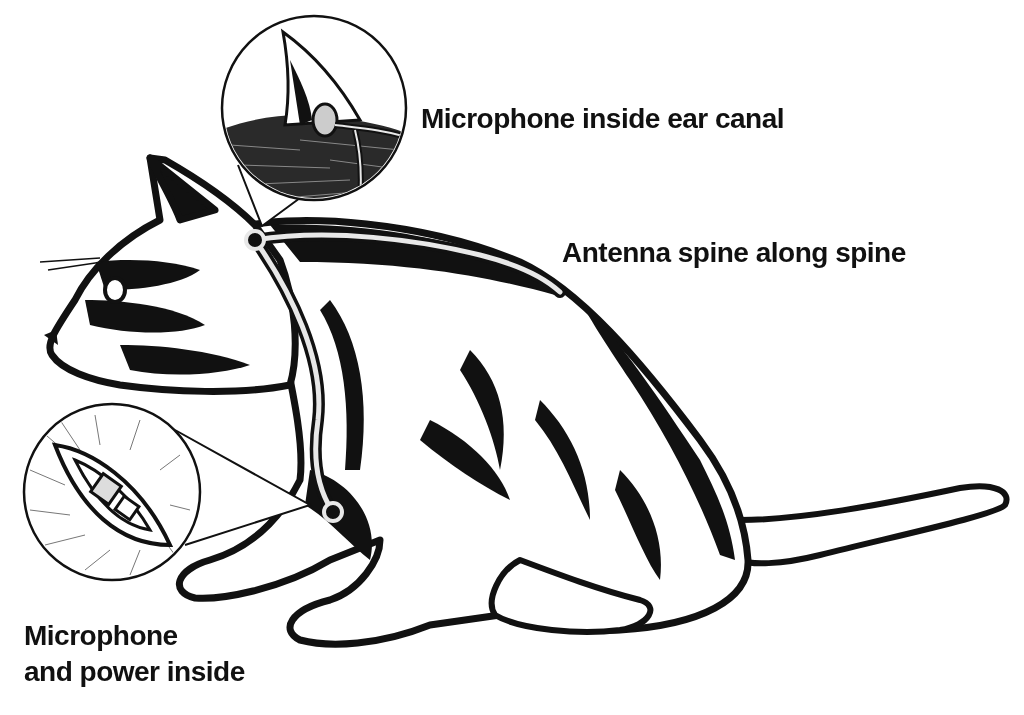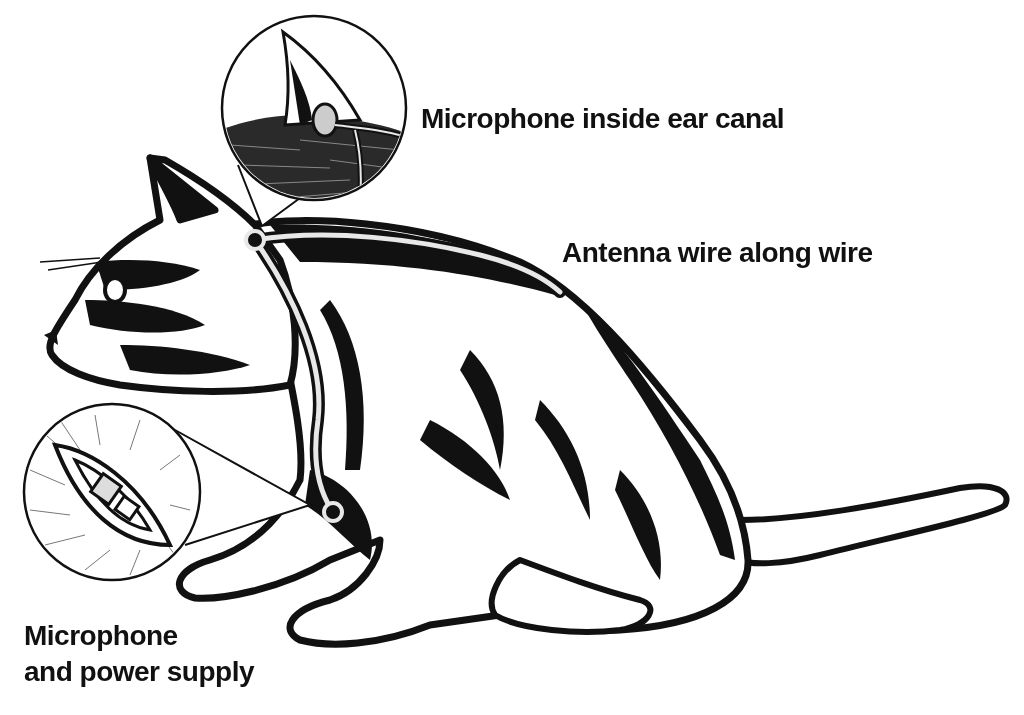--- a/index.html
+++ b/index.html
@@ -112,18 +112,18 @@
         </g>
         <path d="M55,445 C90,450 140,480 170,545 C120,545 80,510 55,445 Z" fill="#fff" stroke="#111" stroke-width="4"></path>
         <path d="M75,460 C100,470 130,495 150,530 C120,525 95,500 75,460 Z" fill="none" stroke="#111" stroke-width="3"></path>
         <rect x="95" y="478" width="22" height="22" fill="#ddd" stroke="#111" stroke-width="3" transform="rotate(35 106 489)"></rect>
         <rect x="118" y="500" width="18" height="16" fill="#fff" stroke="#111" stroke-width="3" transform="rotate(35 127 508)"></rect>
       </g>
     </g>
   </svg>
 
   <div class="label" id="lbl-mic">Microphone inside ear canal</div>
-  <div class="label" id="lbl-ant">Antenna wire along wire</div>
+  <div class="label" id="lbl-ant">Antenna spine along spine</div>
   <div class="label" id="lbl-tx">
     <span class="tx-line">Microphone</span>
-    <span class="tx-line">and power supply</span>
+    <span class="tx-line">and power inside</span>
   </div>
 </div>
 
 </body></html>

